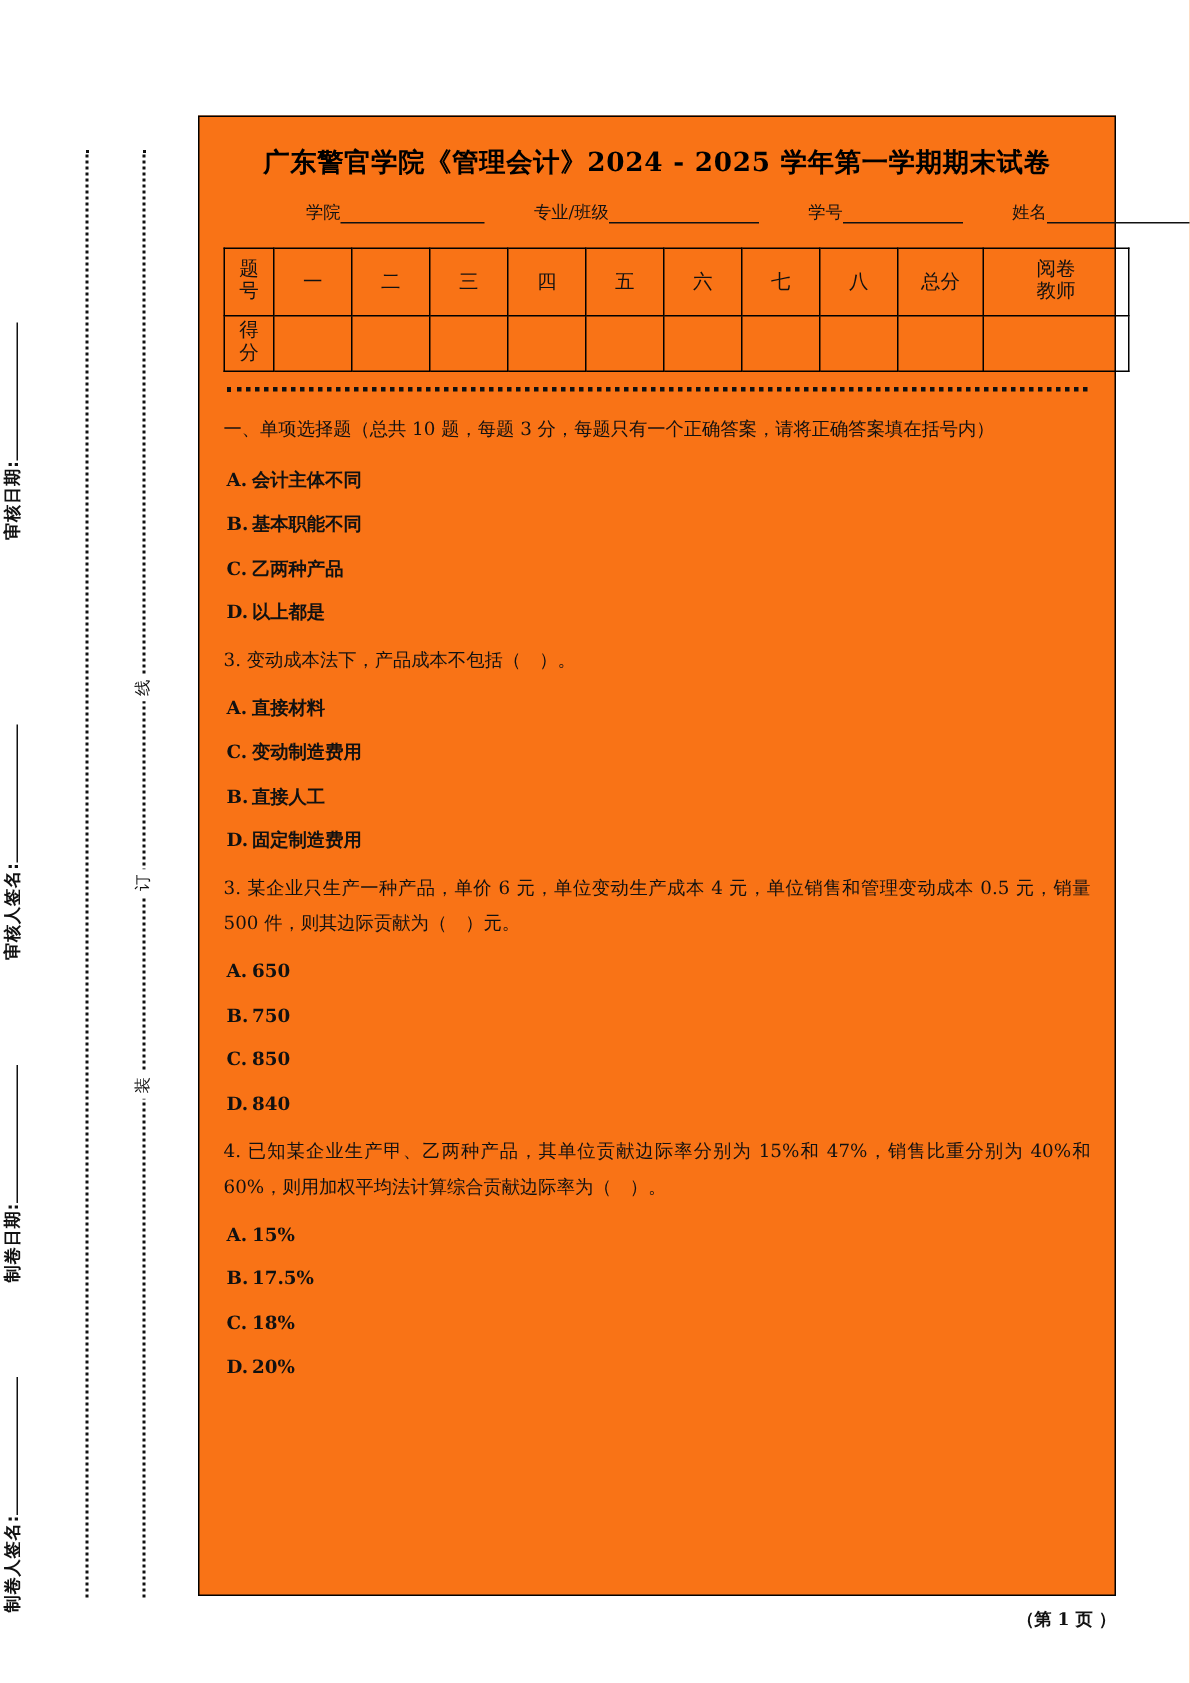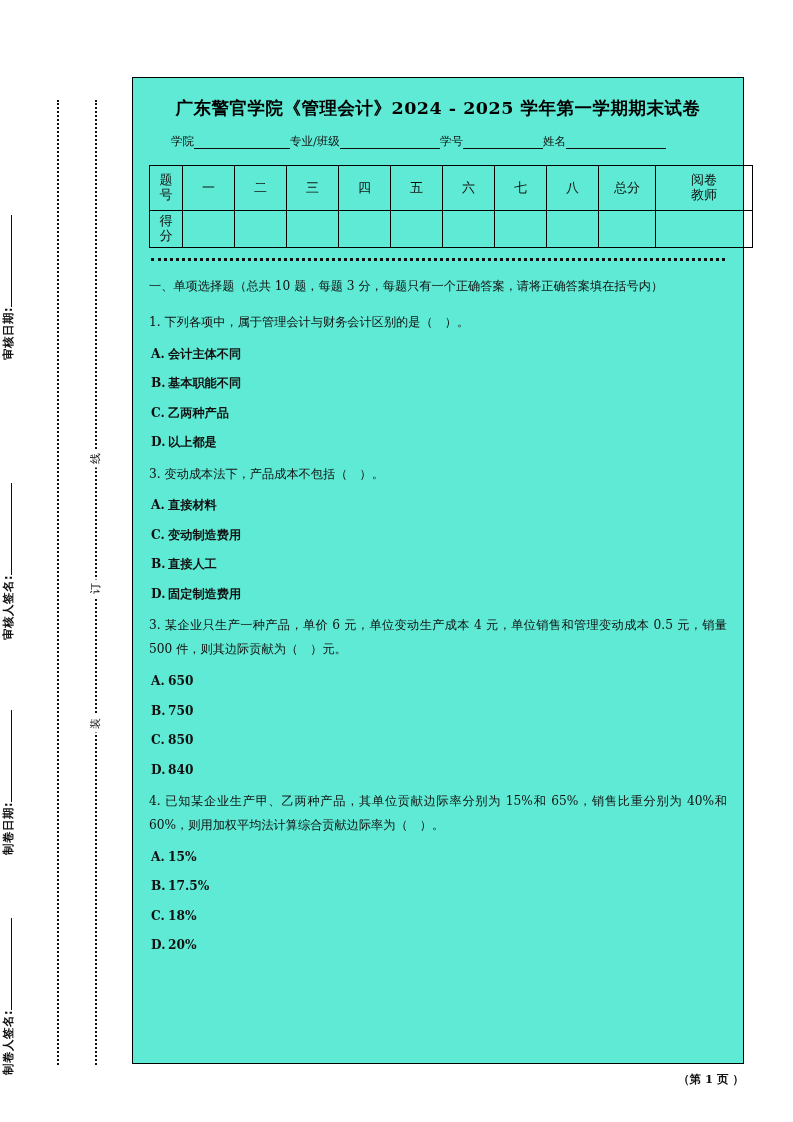--- a/index.html
+++ b/index.html
@@ -71,21 +71,21 @@
   
   .exam-frame {
     position: absolute;
     left: 132px;
     top: 77px;
     width: 612px;
     height: 987px;
     border: 1.6px solid #000;
     box-sizing: border-box;
     padding: 0;
-    background: #5eead4;
+    background: #f97316;
   }
   .frame-inner {
     padding: 14px 16px 0 16px;
   }
 
   .exam-title {
     text-align: center;
     font-size: 17.5px;
     font-weight: bold;
     font-family: "DejaVu Serif", "Liberation Serif", serif;
@@ -98,21 +98,21 @@
   
   .info-line {
     display: flex;
     align-items: flex-end;
     font-size: 11.5px;
     font-family: "DejaVu Serif", "Liberation Serif", serif;
     padding: 0 14px 0 22px;
     margin-bottom: 16px;
     color: #111;
   }
-  .info-field { display: flex; align-items: flex-end; }
+  .info-field { display: flex; align-items: flex-end; margin-left: 33px; }
   .info-field .lbl { white-space: nowrap; }
   .info-field .blank {
     border-bottom: 1px solid #111;
     height: 13px;
   }
   .f-college .blank { width: 96px; }
   .f-major   .blank { width: 100px; }
   .f-sid     .blank { width: 80px; }
   .f-name    .blank { width: 100px; }
 
@@ -281,21 +281,20 @@
         <td></td>
       </tr>
     </tbody>
       </table>
 
     <div class="dotted-sep"></div>
 
     <div class="section-head">一、单项选择题（总共 10 题，每题 3 分，每题只有一个正确答案，请将正确答案填在括号内）</div>
 
     <div class="q-block">
-      <div class="q-stem">1. 下列各项中，属于管理会计与财务会计区别的是（　）。</div>
       <div class="q-opt">
         <span class="opt-key">A.</span><span>会计主体不同</span>
       </div>
       <div class="q-opt">
         <span class="opt-key">B.</span><span>基本职能不同</span>
       </div>
       <div class="q-opt">
         <span class="opt-key">C.</span><span>乙两种产品</span>
       </div>
       <div class="q-opt">
@@ -329,21 +328,21 @@
       </div>
       <div class="q-opt">
         <span class="opt-key">C.</span><span>850</span>
       </div>
       <div class="q-opt">
         <span class="opt-key">D.</span><span>840</span>
       </div>
     </div>
 
     <div class="q-block">
-      <div class="q-stem">4. 已知某企业生产甲、乙两种产品，其单位贡献边际率分别为 15%和 65%，销售比重分别为 40%和 60%，则用加权平均法计算综合贡献边际率为（　）。</div>
+      <div class="q-stem">4. 已知某企业生产甲、乙两种产品，其单位贡献边际率分别为 15%和 47%，销售比重分别为 40%和 60%，则用加权平均法计算综合贡献边际率为（　）。</div>
       <div class="q-opt">
         <span class="opt-key">A.</span><span>15%</span>
       </div>
       <div class="q-opt">
         <span class="opt-key">B.</span><span>17.5%</span>
       </div>
       <div class="q-opt">
         <span class="opt-key">C.</span><span>18%</span>
       </div>
       <div class="q-opt">

